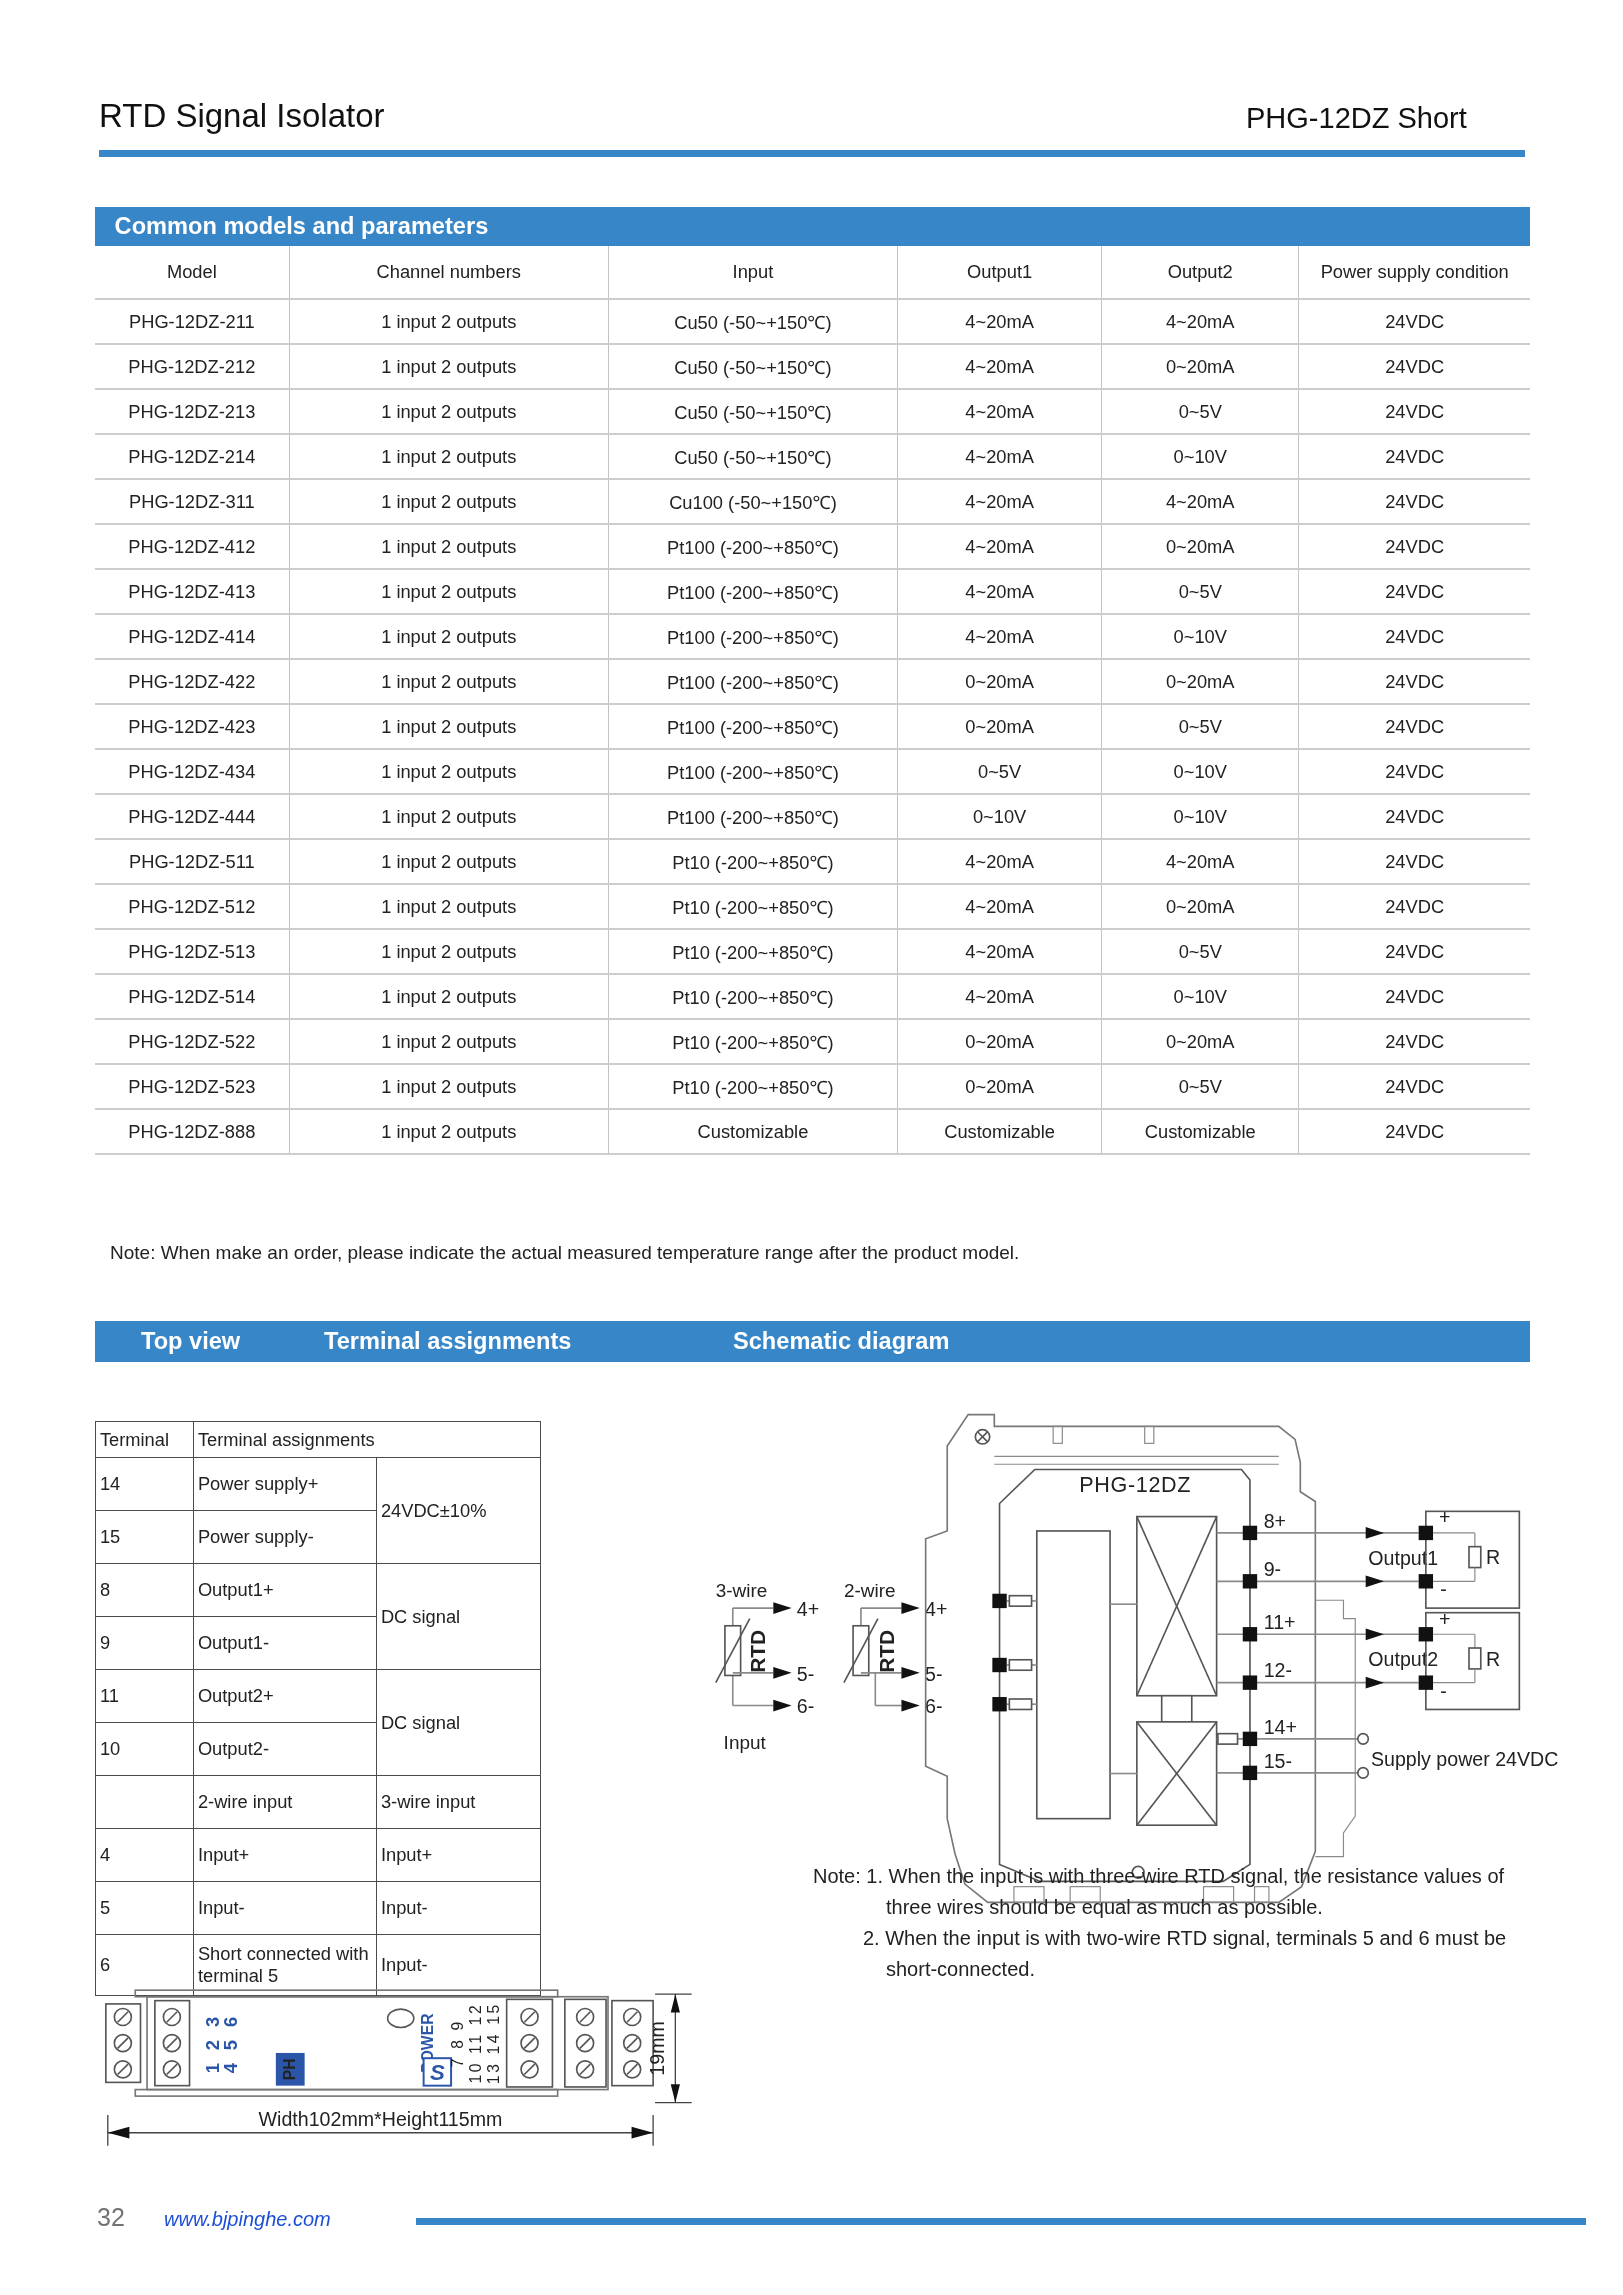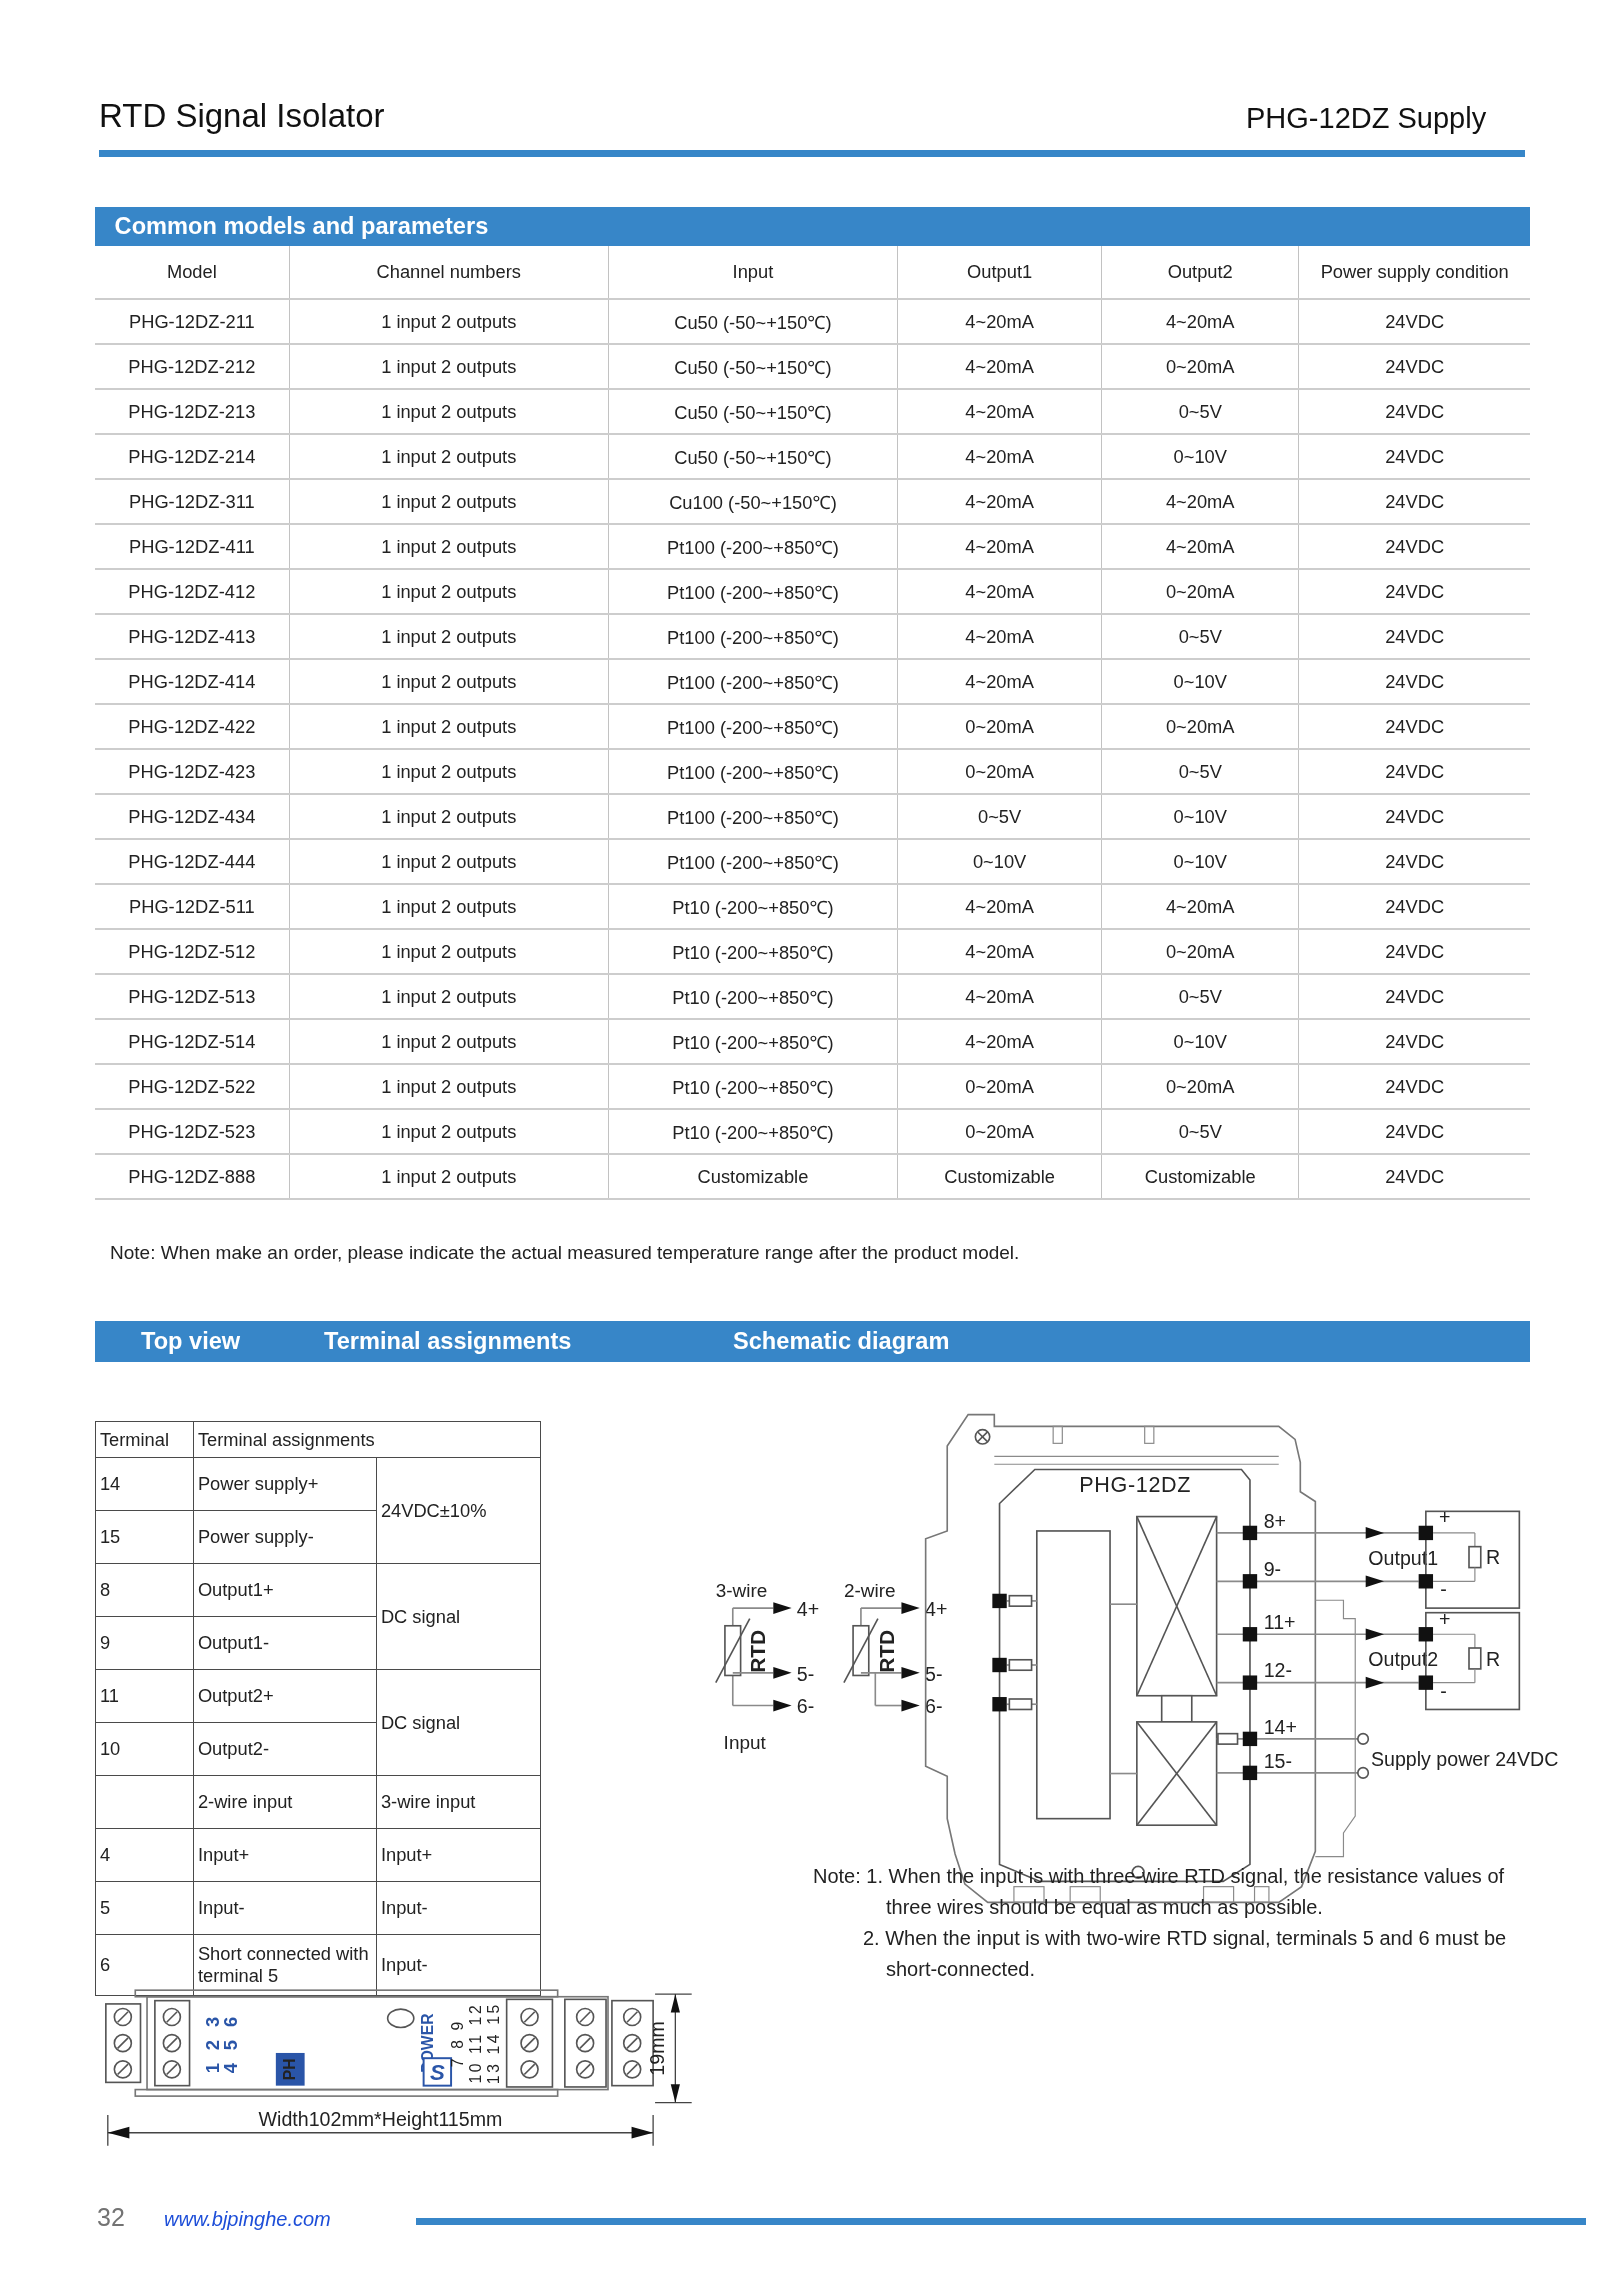--- a/index.html
+++ b/index.html
@@ -66,21 +66,21 @@
   .ttl{font-size:33px;letter-spacing:1px;}
   .blue{fill:#2a55a8;}
   .bstroke{stroke:#2a55a8;}
 </style>
 </head>
 <body>
 
 <div id="page">
 
   <div class="abs doc-title">RTD Signal Isolator</div>
-  <div class="abs doc-series">PHG-12DZ Supply</div>
+  <div class="abs doc-series">PHG-12DZ Short</div>
   <div class="abs hrule"></div>
 
   <div class="abs banner" id="banner1">
     <span class="bl" style="left:19.6px">Common models and parameters</span>
   </div>
 
   <div class="abs" id="models-table">
     <table class="models">
       <colgroup>
         <col style="width:194px">
@@ -131,28 +131,20 @@
           <td>1 input 2 outputs</td>
           <td>Cu50 (-50~+150℃)</td>
           <td>4~20mA</td>
           <td>0~10V</td>
           <td>24VDC</td>
         </tr>
           <tr style="">
           <td>PHG-12DZ-311</td>
           <td>1 input 2 outputs</td>
           <td>Cu100 (-50~+150℃)</td>
-          <td>4~20mA</td>
-          <td>4~20mA</td>
-          <td>24VDC</td>
-        </tr>
-          <tr style="">
-          <td>PHG-12DZ-411</td>
-          <td>1 input 2 outputs</td>
-          <td>Pt100 (-200~+850℃)</td>
           <td>4~20mA</td>
           <td>4~20mA</td>
           <td>24VDC</td>
         </tr>
           <tr style="">
           <td>PHG-12DZ-412</td>
           <td>1 input 2 outputs</td>
           <td>Pt100 (-200~+850℃)</td>
           <td>4~20mA</td>
           <td>0~20mA</td>

